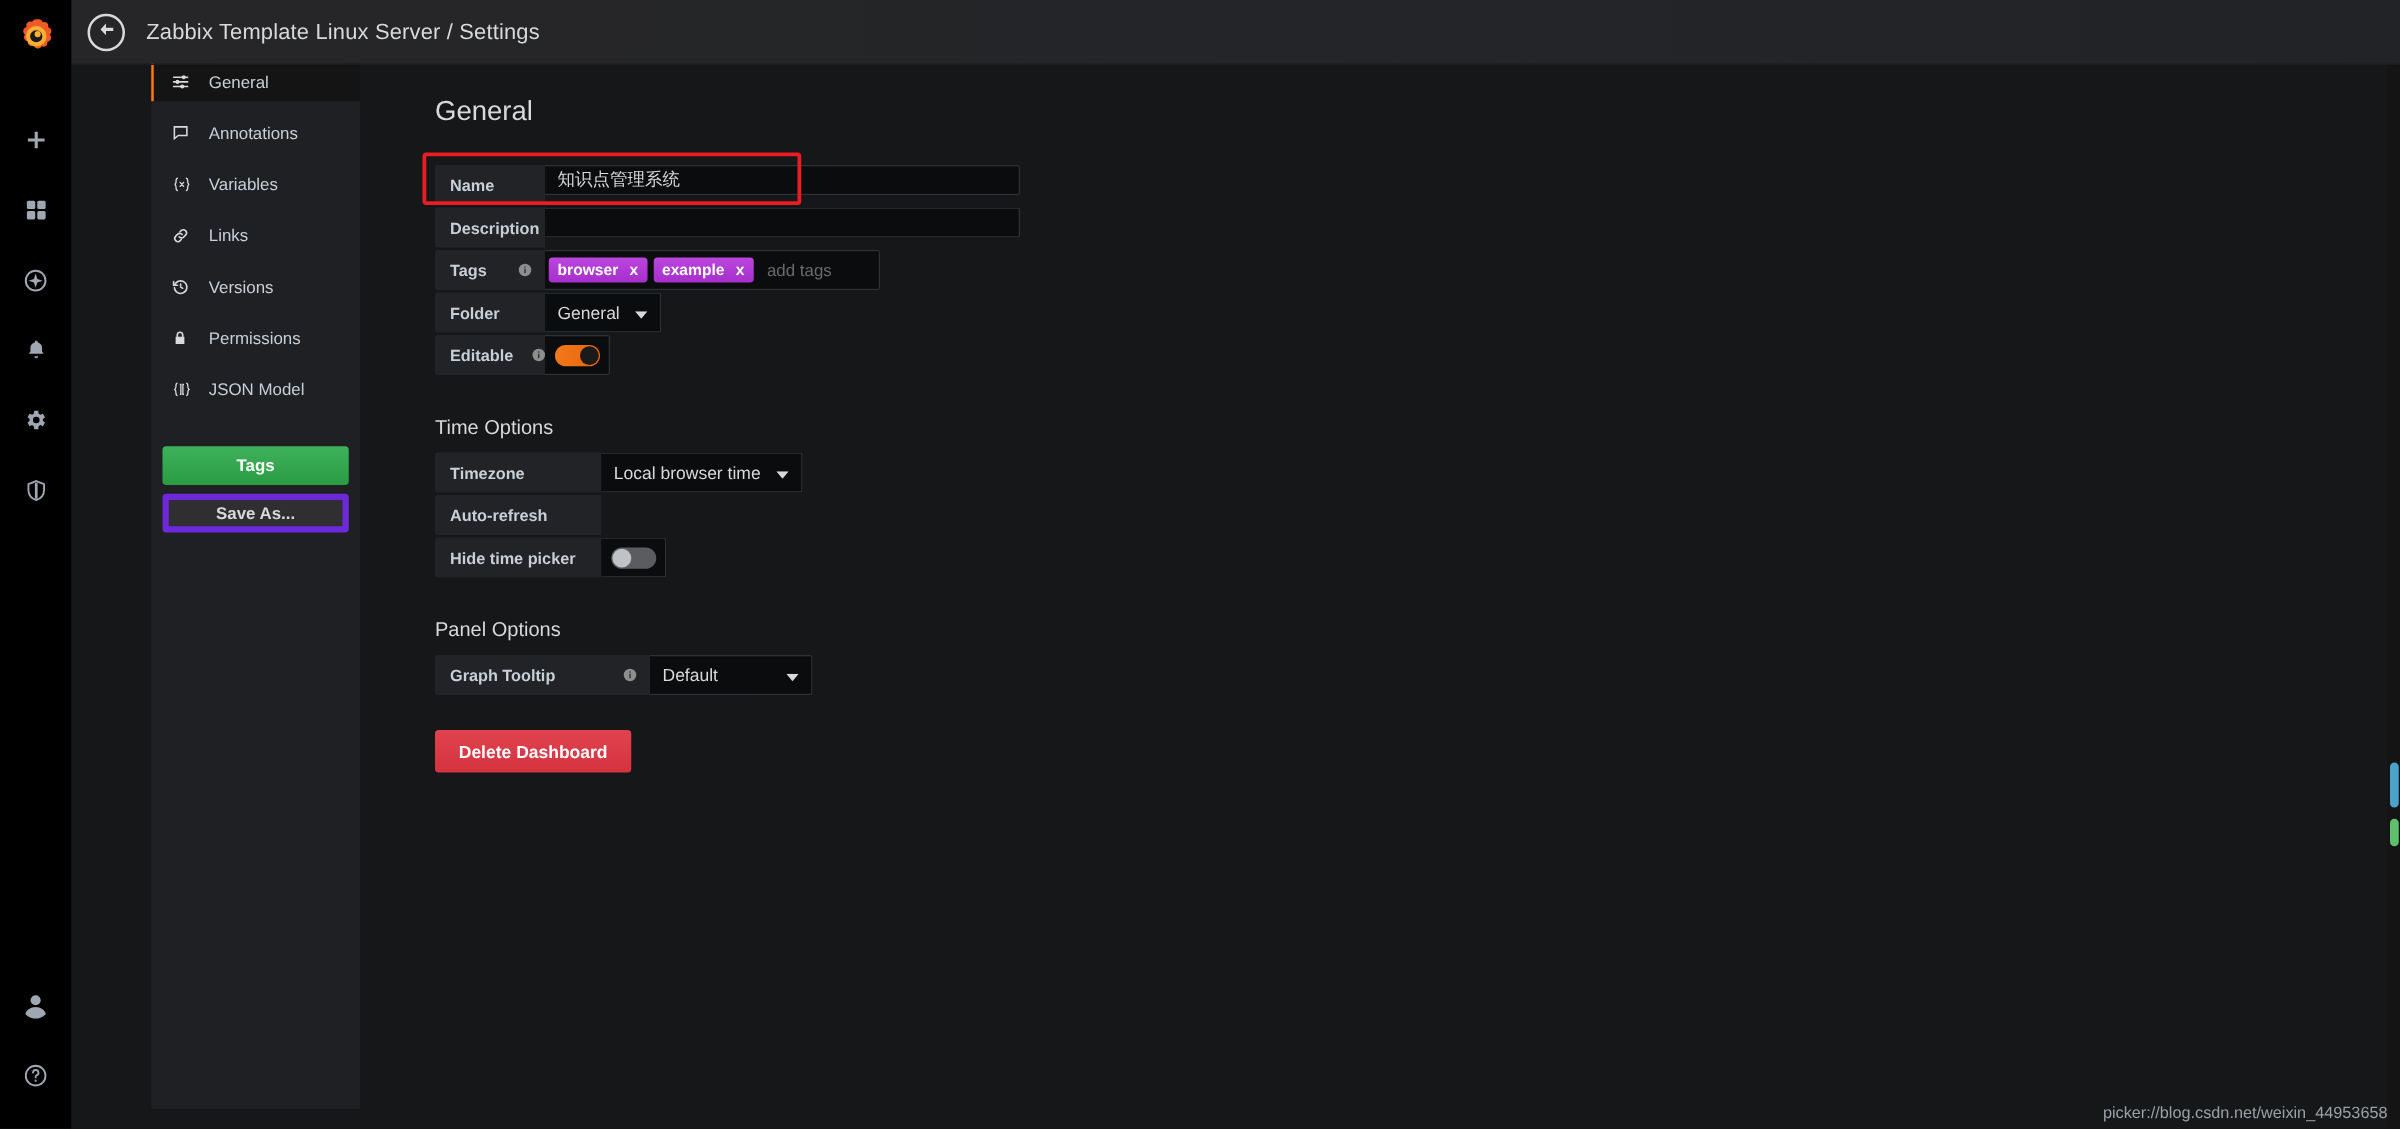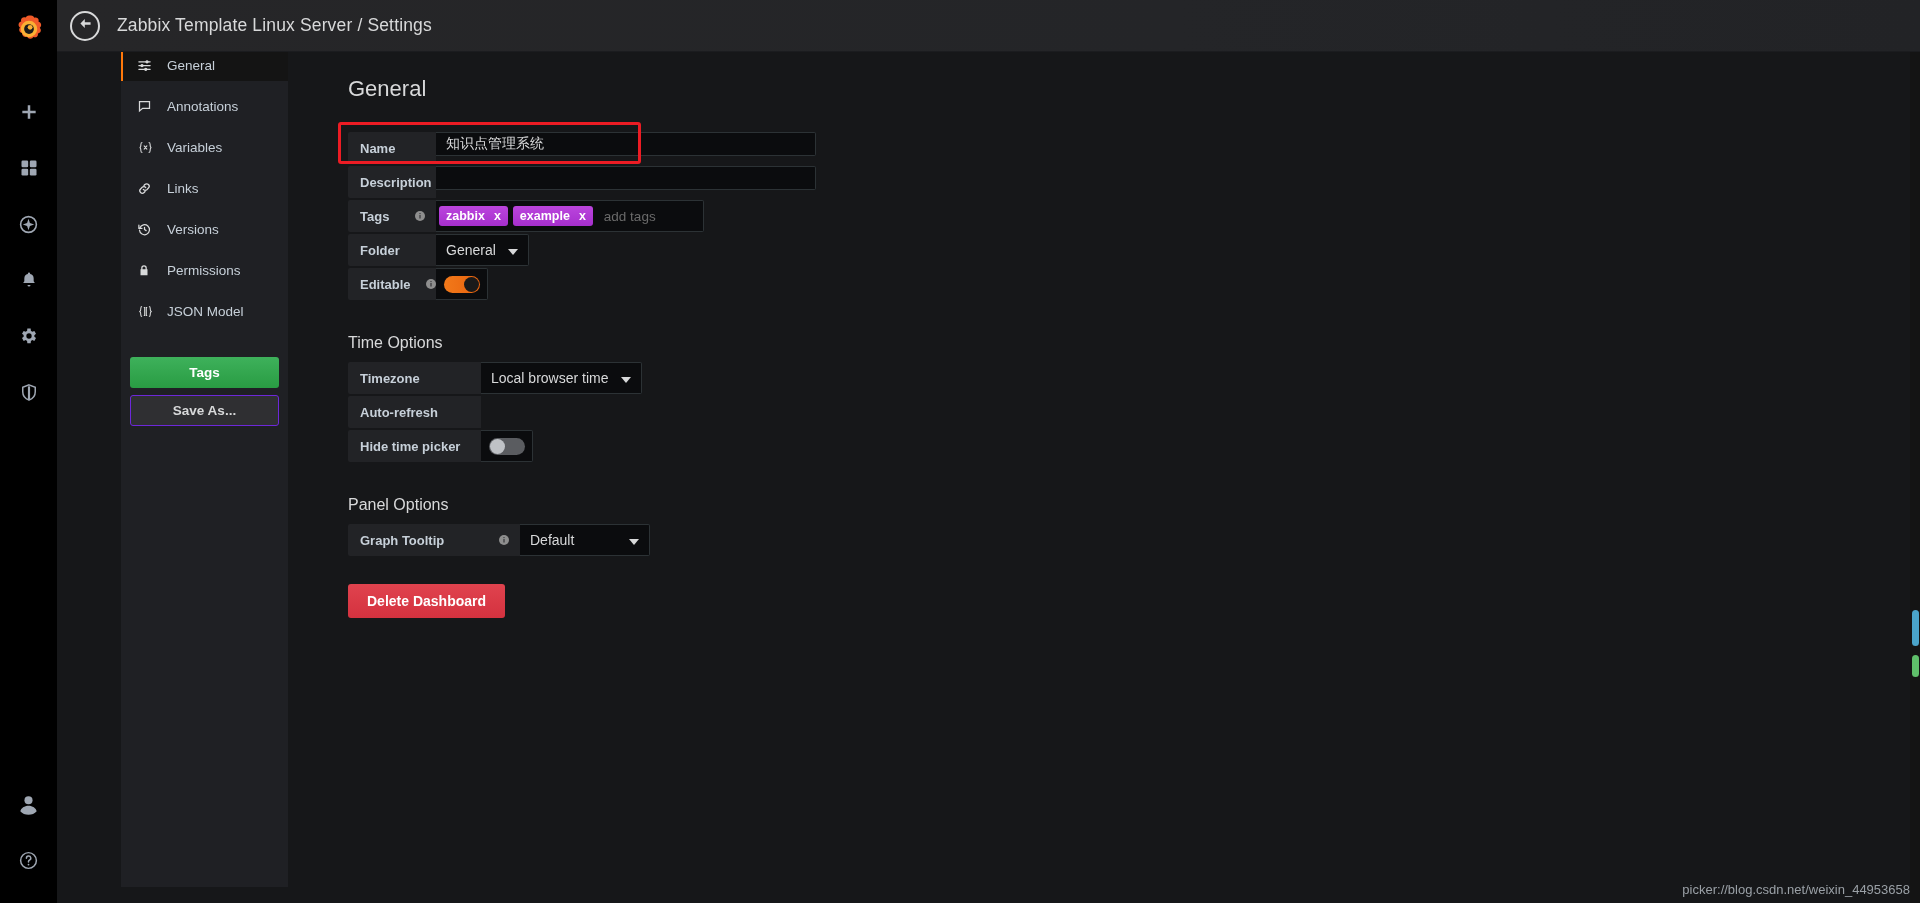--- a/index.html
+++ b/index.html
@@ -105,21 +105,21 @@
     cursor: pointer; border: none; width: 100%;
     font-family: inherit;
   }
   .btn-save {
     background: linear-gradient(180deg,#3eb15b 0%,#299c43 100%);
     color: #fff;
   }
   .btn-saveas {
     background: #2f2f32;
     color: #d8d9da;
-    border: 1px solid #6d28d9;
+    border: 5px solid #6d28d9;
     margin-top: 7px;
   }
 
   
   .content {
     position: absolute; left: 225px; top: 0;
     width: 1638px; height: 851px;
     padding: 40px 0 0 27px;
   }
   h1.section-h1 {
@@ -476,21 +476,21 @@
         <span class="info">
           <svg width="12" height="12" viewBox="0 0 24 24" fill="currentColor">
             <circle cx="12" cy="12" r="10"></circle>
             <rect x="11" y="10" width="2" height="7" fill="#222326"></rect>
             <circle cx="12" cy="7.2" r="1.2" fill="#222326"></circle>
           </svg>
         </span>
       </div>
       <div class="tags-fld">
         <span class="tag">
-          <span>zabbix</span>
+          <span>browser</span>
           <span class="tag-x">x</span>
         </span>
         <span class="tag">
           <span>example</span>
           <span class="tag-x">x</span>
         </span>
         <input class="tag-input" type="text" placeholder="add tags" style="">
       </div>
     </div>
 

